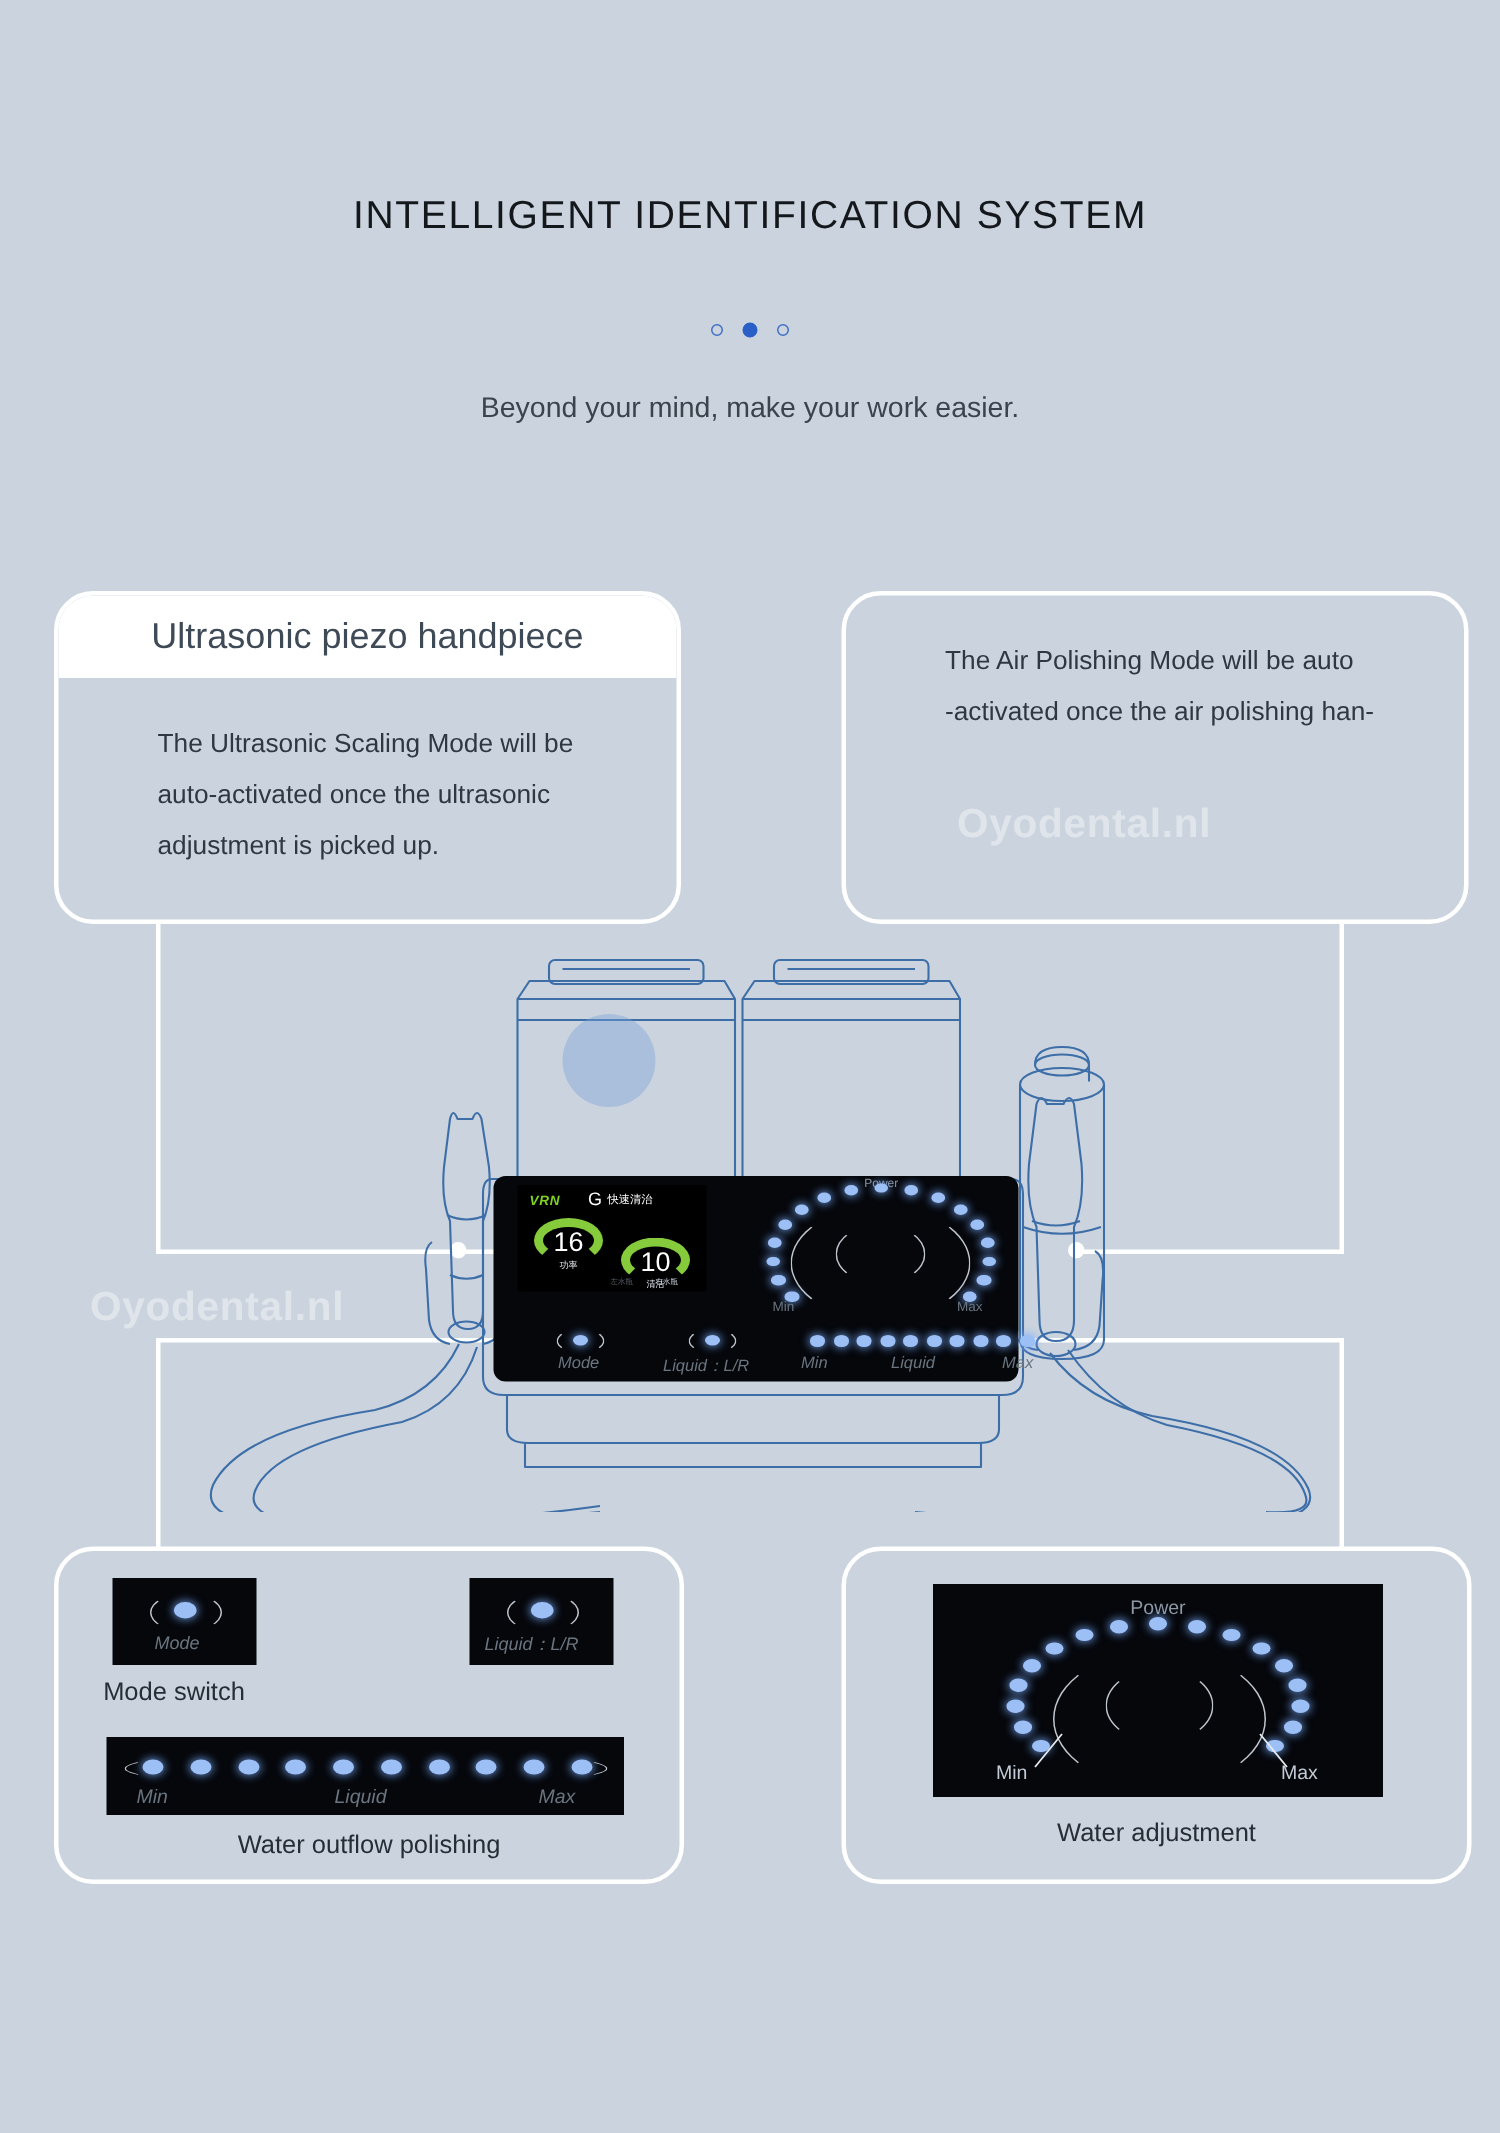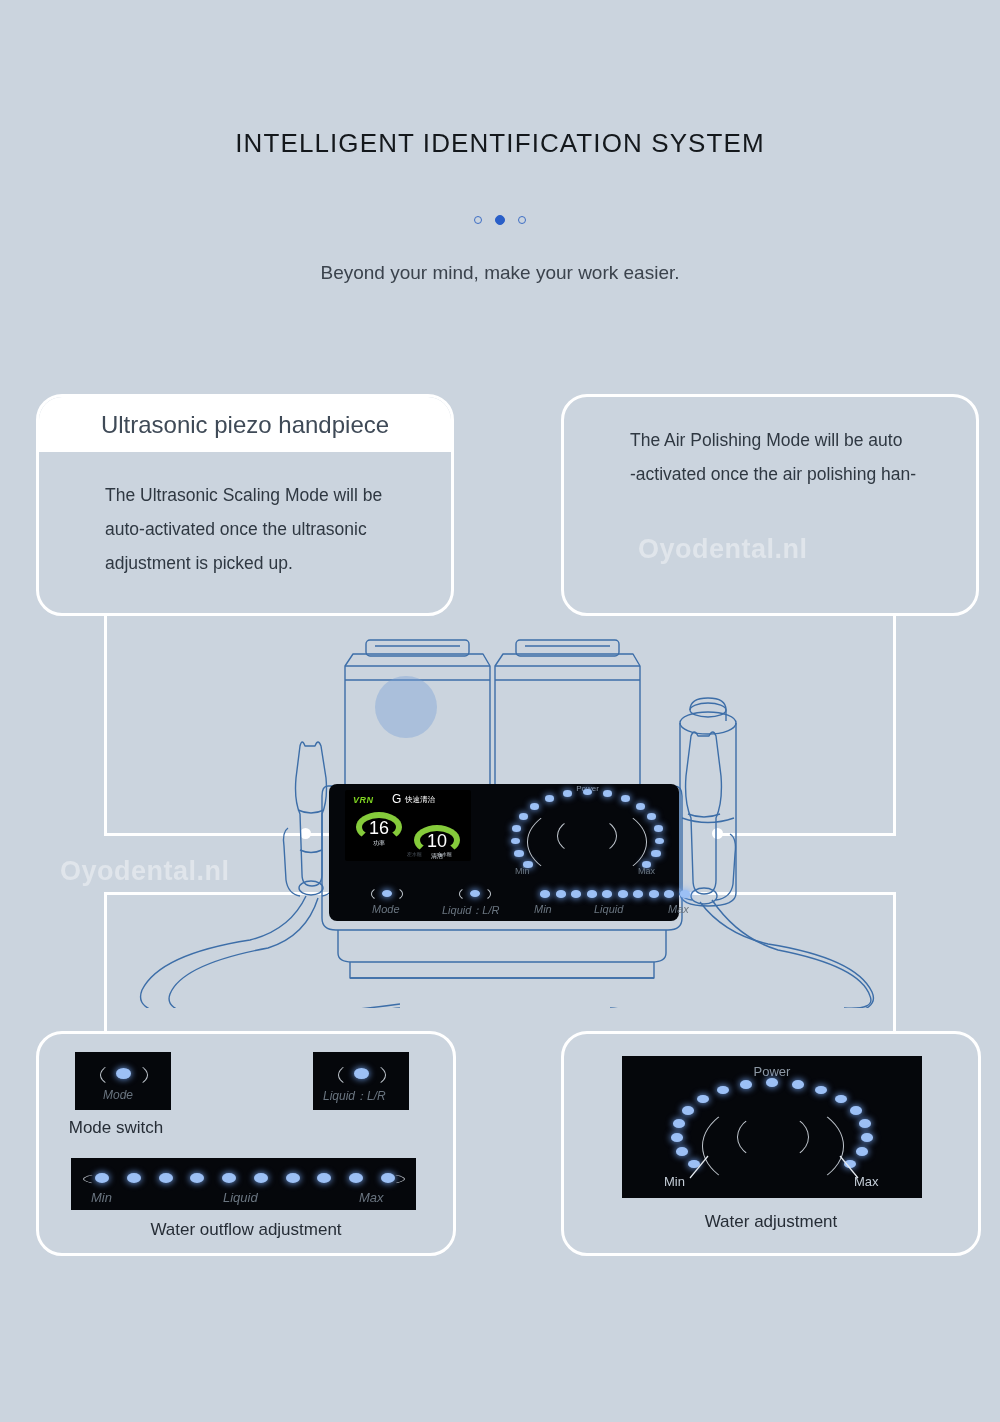--- a/index.html
+++ b/index.html
@@ -346,21 +346,21 @@
           <div class="knob-dot" style="width: 14px; height: 10.08px; left: 190.667px; top: 1.96px;"></div>
           <div class="knob-dot" style="width: 14px; height: 10.08px; left: 222.444px; top: 1.96px;"></div>
           <div class="knob-dot" style="width: 14px; height: 10.08px; left: 254.222px; top: 1.96px;"></div>
           <div class="knob-dot" style="width: 14px; height: 10.08px; left: 286px; top: 1.96px;"></div>
         </div>
       <div class="arc" style="left:12px; top:8px; width:322px; height:26px;"></div>
       <span class="knob-label" style="left:20px; top:32px; font-size:13px;">Min</span>
       <span class="knob-label" style="left:152px; top:32px; font-size:13px;">Liquid</span>
       <span class="knob-label" style="left:288px; top:32px; font-size:13px;">Max</span>
     </div>
-    <div class="panel-cap" style="left:0; top:186px;">Water outflow adjustment</div>
+    <div class="panel-cap" style="left:0; top:186px;">Water outflow polishing</div>
   </div>
 
   <div class="dcard" id="card-power">
     <div class="panel" style="left:58px; top:22px; width:300px; height:142px;">
       <span style="position:absolute; left:0; top:8px; width:300px; text-align:center;
                    font-size:13px; color:#8d98a4;">Power</span>
       <div class="ring-host" style="position:absolute; left:42px; top:20px; width:216px; height:112px;">
           <div class="knob-dot" style="width: 11.88px; height: 8.5536px; left: 24.2078px; top: 83.5139px;"></div>
           <div class="knob-dot" style="width: 11.88px; height: 8.5536px; left: 12.4024px; top: 71.0549px;"></div>
           <div class="knob-dot" style="width: 11.88px; height: 8.5536px; left: 7.22349px; top: 57.3328px;"></div>

